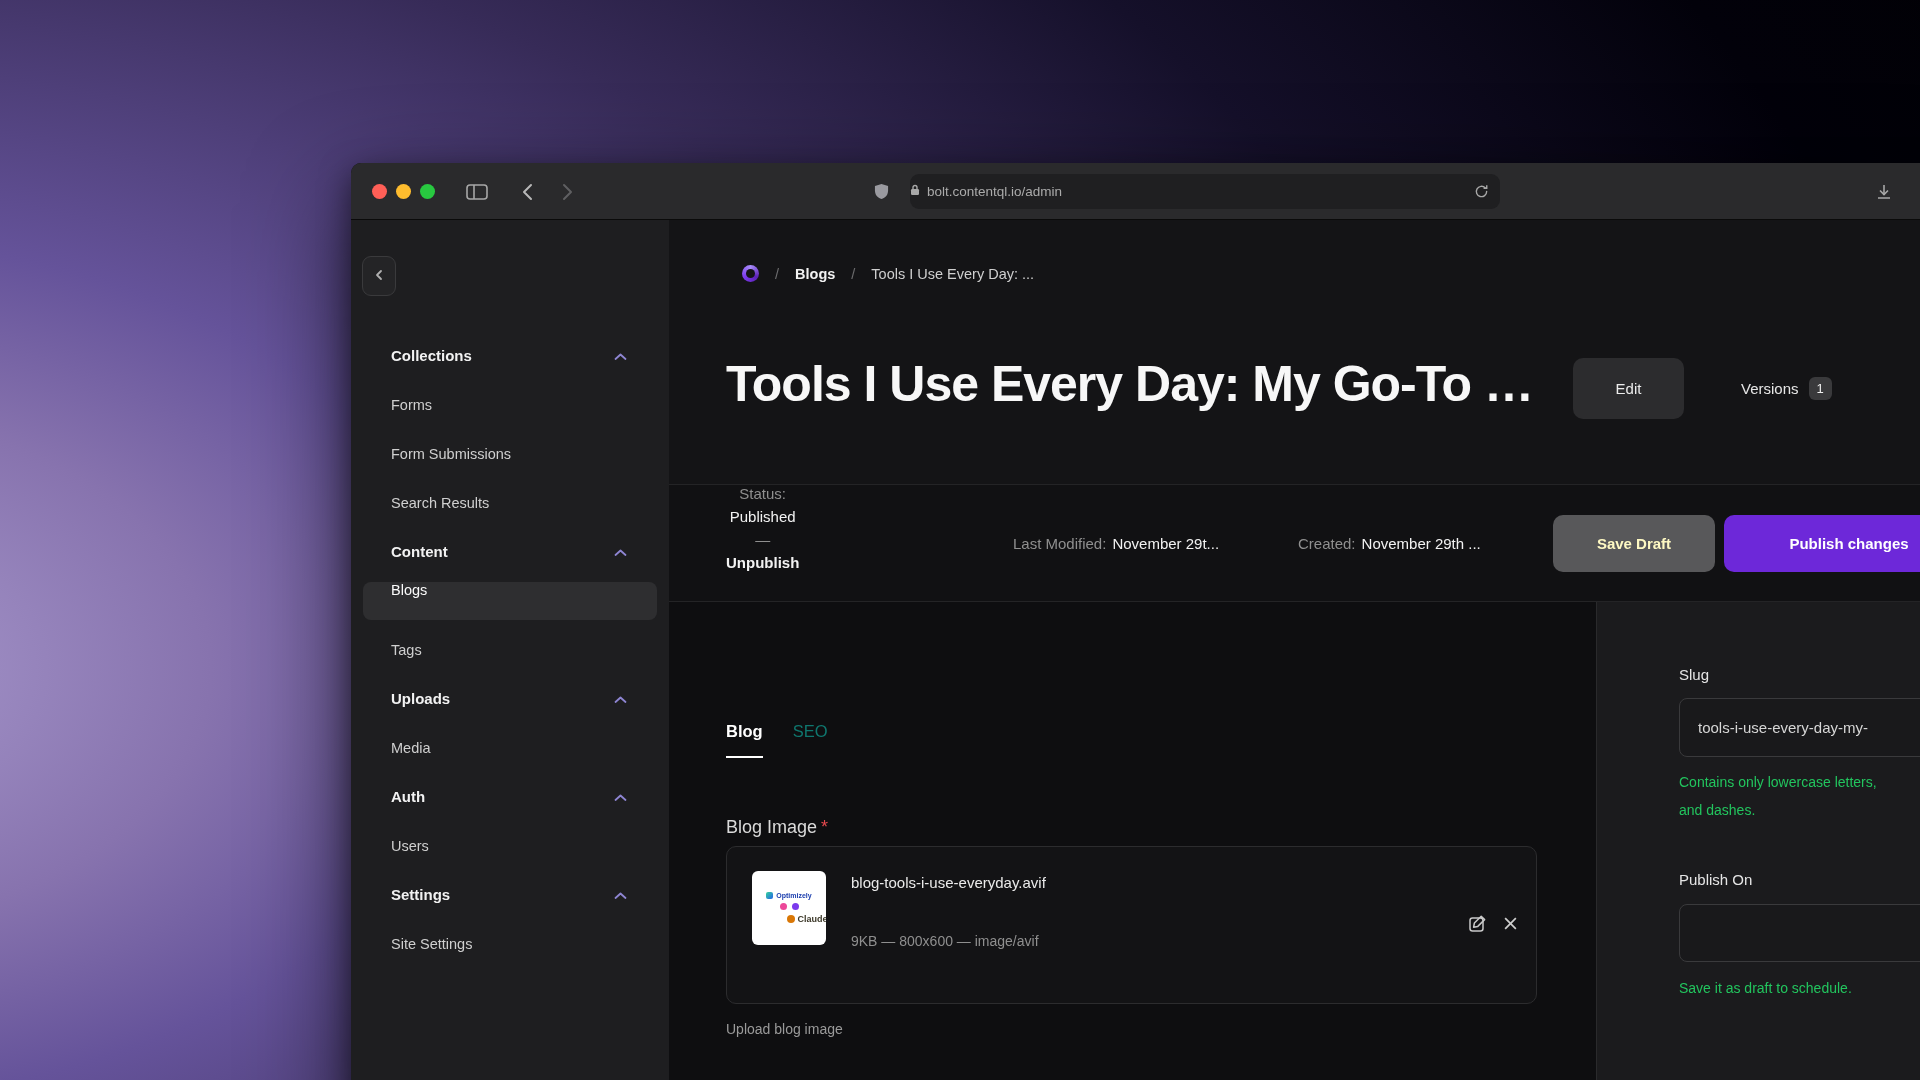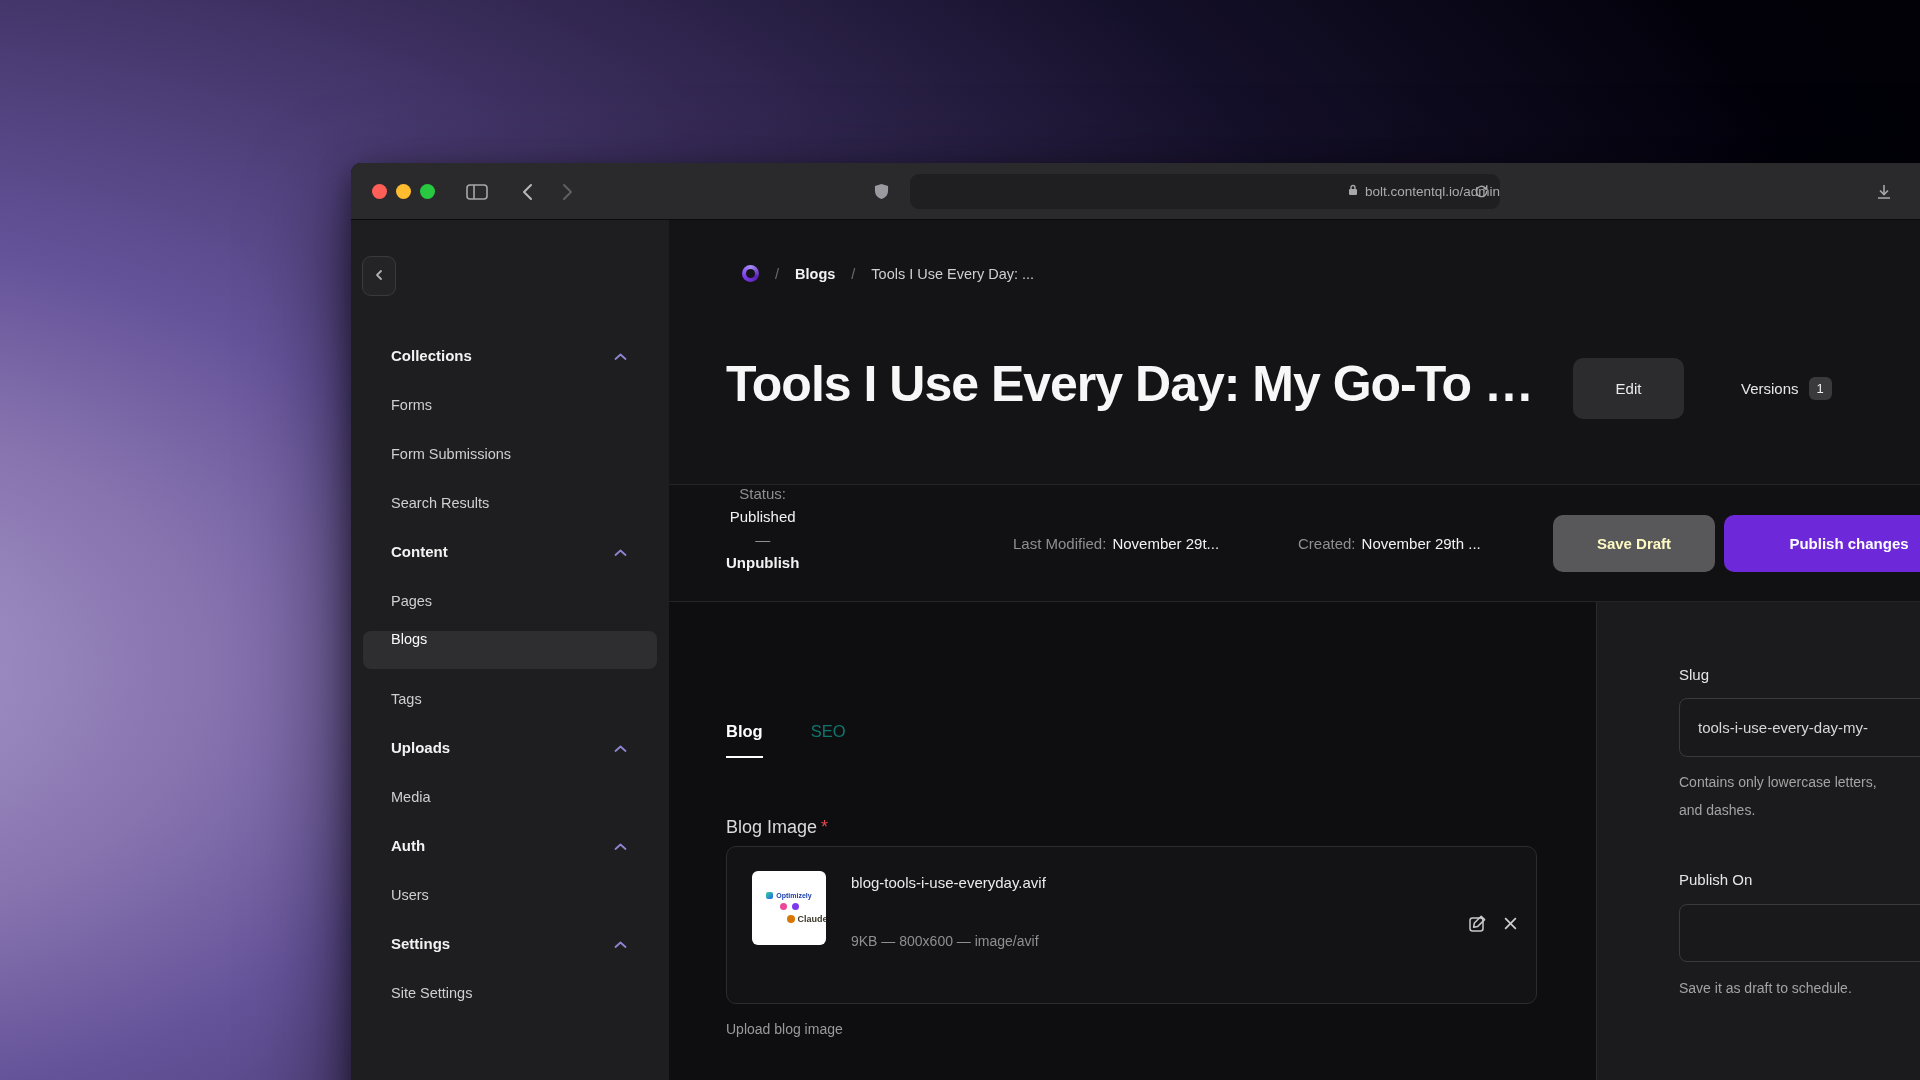--- a/index.html
+++ b/index.html
@@ -15,21 +15,21 @@
     border-radius:10px; overflow:hidden; background:#0e0e10;
     box-shadow:0 40px 100px rgba(0,0,0,.65), 0 10px 30px rgba(0,0,0,.5);
     display:flex; flex-direction:column; }
 
   .toolbar { flex:0 0 57px; background:#2a2a2c; position:relative;
     border-bottom:1px solid #0a0a0a; }
   .traffic { position:absolute; left:21px; top:21px; display:flex; gap:9px; }
   .dot { width:15px; height:15px; border-radius:50%; }
   .tb-icon { position:absolute; top:0; height:57px; display:flex; align-items:center; justify-content:center; }
   .urlbar { position:absolute; left:559px; top:11px; width:590px; height:35px;
-    background:#1f1f21; border-radius:9px; display:flex; align-items:center; justify-content:flex-end;
+    background:#1f1f21; border-radius:9px; display:flex; align-items:center; justify-content:flex-start;
     gap:7px; color:#ababab; font-size:13.5px; }
   .urlbar .refresh { position:absolute; right:11px; top:10px; }
 
   .body-row { flex:1; display:flex; min-height:0; }
 
   
   .sidebar { flex:0 0 318px; background:#1e1e20; position:relative; }
   .collapse-btn { position:absolute; left:11px; top:36px; width:34px; height:40px;
     border:1px solid #3a3a3c; border-radius:9px; background:#242426;
     display:flex; align-items:center; justify-content:center; cursor:pointer; }
@@ -70,21 +70,21 @@
   .unpublish { color:#f2f2f2; font-weight:700; cursor:pointer; }
   .save-draft { position:absolute; left:884px; top:30px; width:162px; height:57px;
     background:#58585a; border:none; border-radius:10px; color:#fef9c3; font-size:15px;
     font-weight:600; font-family:inherit; cursor:pointer; }
   .publish { position:absolute; left:1055px; top:30px; width:250px; height:57px;
     background:#6d28d9; border:none; border-radius:10px; color:#fff; font-size:15px;
     font-weight:600; font-family:inherit; cursor:pointer; }
 
   .content-row { flex:1; display:flex; min-height:0; }
   .center-col { flex:0 0 927px; position:relative; background:#0e0e10; }
-  .tabs { position:absolute; left:57px; top:120px; display:flex; gap:48px; }
+  .tabs { position:absolute; left:57px; top:120px; display:flex; gap:30px; }
   .tab { font-size:16.5px; padding-bottom:15px; cursor:pointer; color:#0f766e; font-weight:500; }
   .tab.active { color:#fff; font-weight:700; border-bottom:2.5px solid #fff; }
   .field-label { position:absolute; left:57px; top:215px; font-size:18px; color:#dadada; }
   .req { color:#e5484d; margin-left:4px; }
 
   .file-card { position:absolute; left:57px; top:244px; width:811px; height:158px;
     border:1px solid #2c2c2e; border-radius:10px; background:#131315; }
   .thumb { position:absolute; left:25px; top:24px; width:74px; height:74px; border-radius:6px;
     background:#fff; overflow:hidden; display:flex; flex-direction:column; align-items:center;
     justify-content:center; gap:4px; }
@@ -102,21 +102,21 @@
   .file-actions { position:absolute; right:18px; top:0; height:100%; display:flex;
     align-items:center; gap:15px; }
   .icon-btn { background:none; border:none; cursor:pointer; display:flex; align-items:center; }
   .upload-helper { position:absolute; left:57px; top:419px; font-size:14px; color:#9a9a9a; }
 
   .right-panel { flex:1; background:#1b1b1d; border-left:1px solid #2a2a2c; position:relative; }
   .rp-label { position:absolute; left:82px; font-size:15px; color:#e5e5e5; }
   .rp-input { position:absolute; left:82px; width:420px; height:59px; border-radius:8px;
     border:1px solid #3a3a3c; background:#19191b; color:#d6d6d6; font-size:15px;
     padding:0 18px; font-family:inherit; outline:none; }
-  .rp-helper { position:absolute; left:82px; font-size:14px; color:#a3a3a3; }
+  .rp-helper { position:absolute; left:82px; font-size:14px; color:#22c55e; }
 </style>
 </head>
 <body>
 
 <div class="stage">
   <div class="window">
 
     <div class="toolbar">
       <div class="traffic">
         <span class="dot" style="background:#ff5f57"></span>
@@ -192,21 +192,20 @@
           <div class="nav-row nav-item">Forms</div>
           <div class="nav-row nav-item">Form Submissions</div>
           <div class="nav-row nav-item">Search Results</div>
 
           <div class="nav-row nav-head">
             <span>Content</span>
             <span><svg width="13" height="8" viewBox="0 0 13 8">
                   <polyline points="1.5,6 6.5,1.5 11.5,6" fill="none" stroke="#8e85d2" stroke-width="1.8" stroke-linecap="round" stroke-linejoin="round"></polyline>
                 </svg></span>
           </div>
-          <div class="nav-row nav-item">Pages</div>
           <div class="nav-item selected">Blogs</div>
           <div class="nav-row nav-item">Tags</div>
 
           <div class="nav-row nav-head">
             <span>Uploads</span>
             <span><svg width="13" height="8" viewBox="0 0 13 8">
                   <polyline points="1.5,6 6.5,1.5 11.5,6" fill="none" stroke="#8e85d2" stroke-width="1.8" stroke-linecap="round" stroke-linejoin="round"></polyline>
                 </svg></span>
           </div>
           <div class="nav-row nav-item">Media</div>

